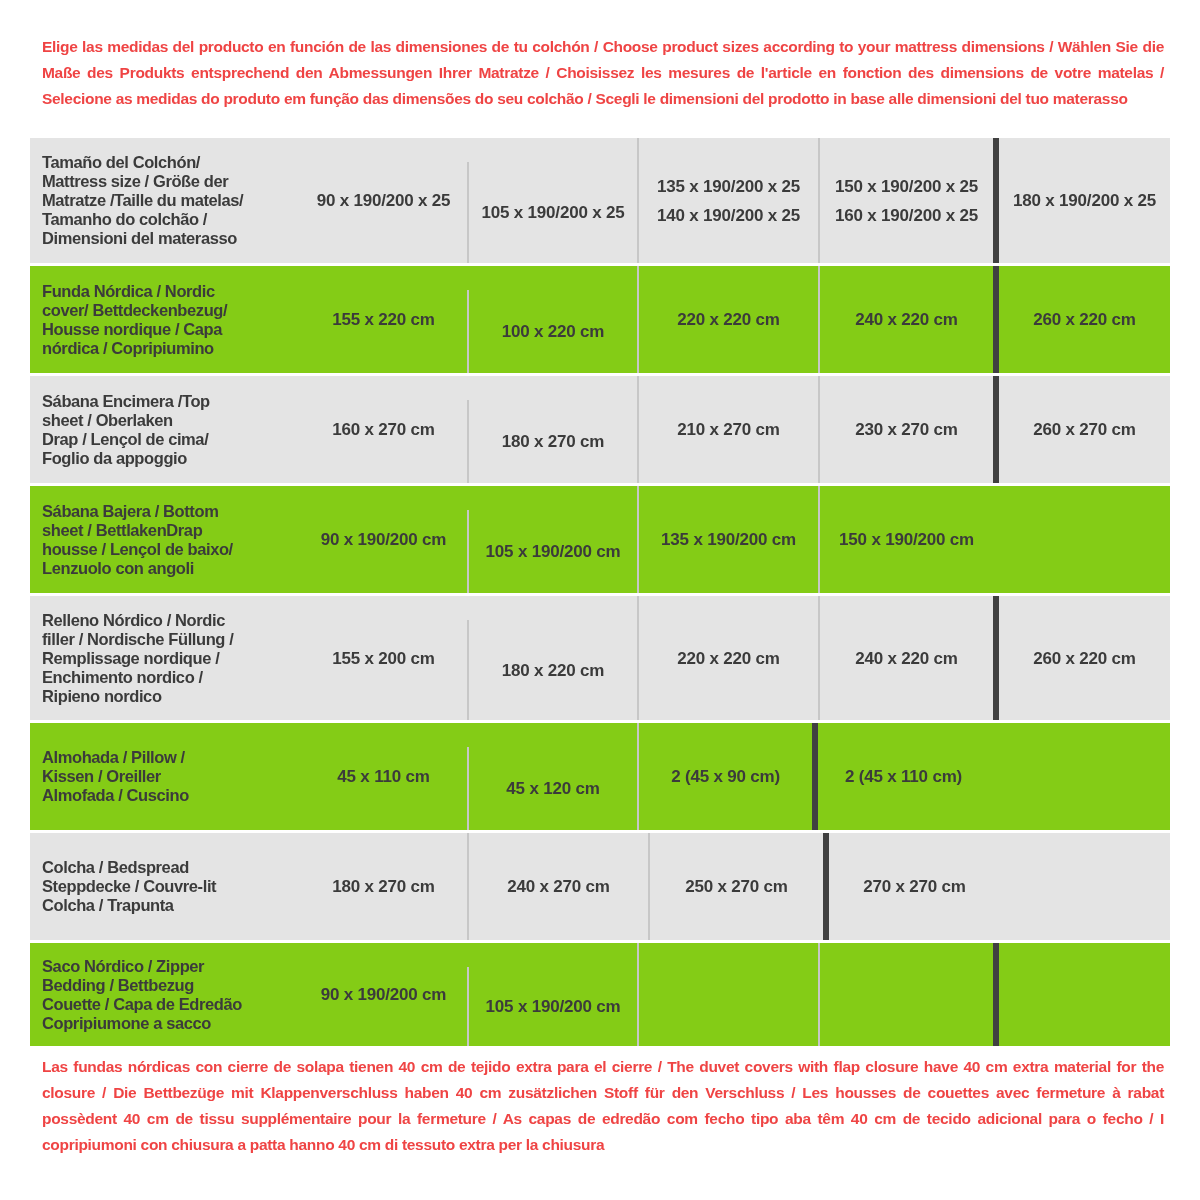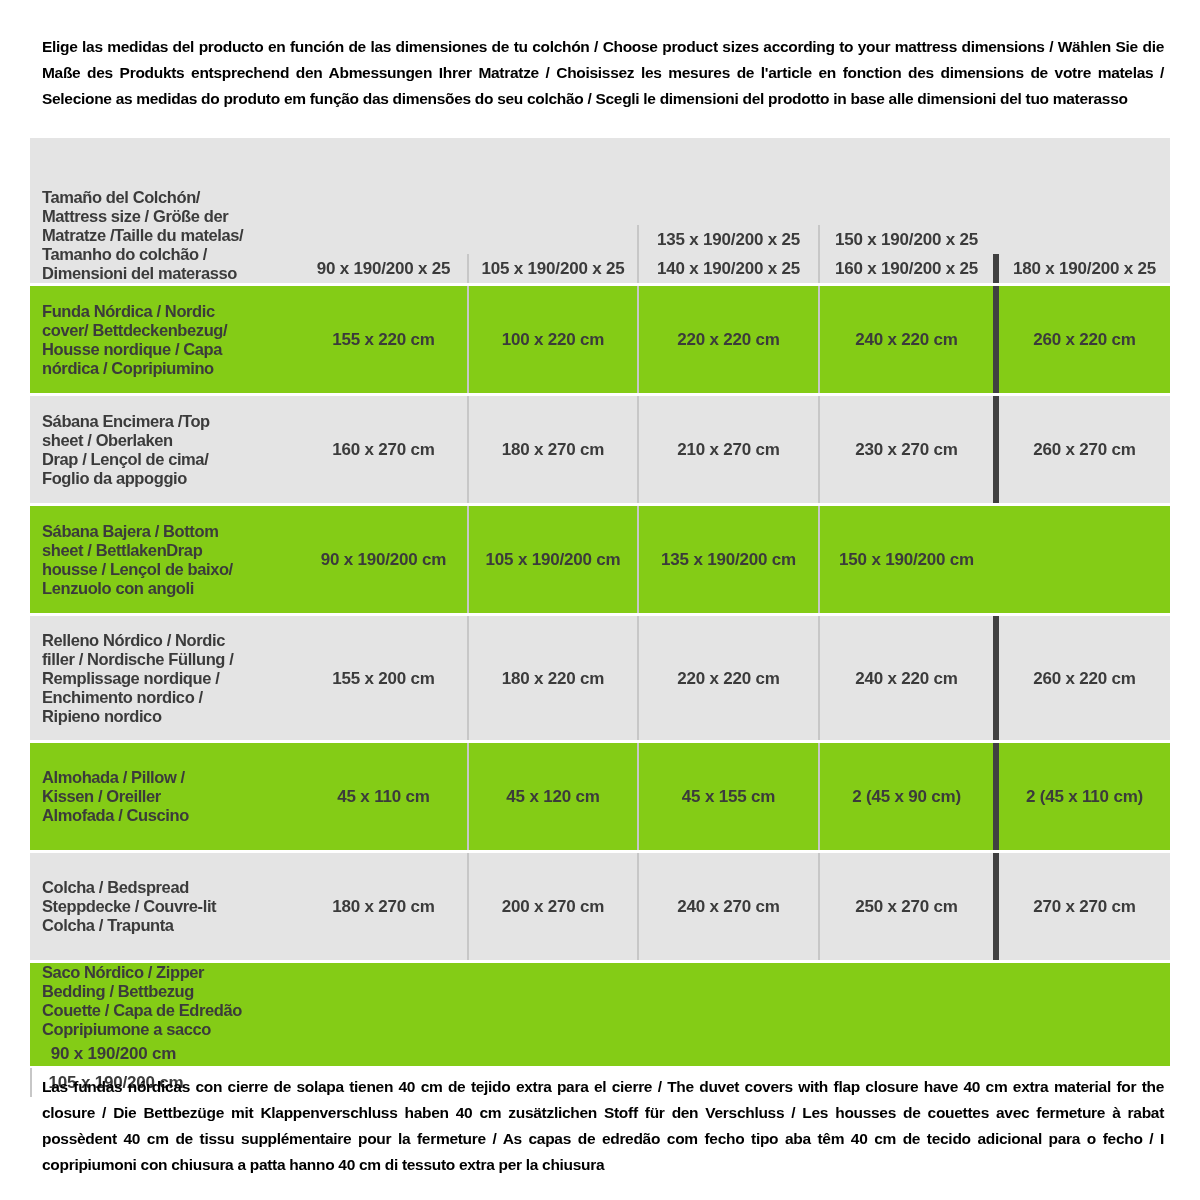--- a/index.html
+++ b/index.html
@@ -3,45 +3,45 @@
 <meta charset="utf-8">
 <style>
   html,body{margin:0;padding:0;}
   body{
     width:1200px;height:1200px;background:#ffffff;
     font-family:"Liberation Sans",sans-serif;color:#3b3b3b;
     overflow:hidden;
   }
   .para{
     font-weight:700;font-size:15.5px;line-height:26px;
-    letter-spacing:-0.3px;text-align:justify;color:#000000;
+    letter-spacing:-0.3px;text-align:justify;color:#ef4444;
   }
   .intro{margin:34px 36px 0 42px;}
   .footnote{margin:8px 36px 0 42px;}
   .size-table{margin:26px 0 0 30px;width:1140px;}
   .trow{display:flex;margin-bottom:3px;background:#84cc16;}
   .trow.gray{background:#e4e4e4;}
-  .h125{height:145px;align-items:flex-end;}
+  .h125{height:125px;}
   .h124{height:124px;}
   .h107{height:107px;}
-  .h103{height:103px;flex-direction:column;}
+  .h103{height:103px;}
   .cell{
     box-sizing:border-box;display:flex;align-items:center;
     white-space:pre-line;font-weight:700;
   }
   .label{
     width:270px;padding-left:12px;
     font-size:16.5px;line-height:19px;letter-spacing:-0.4px;
   }
   .val{
     justify-content:center;text-align:left;
     font-size:17px;line-height:29px;letter-spacing:-0.2px;
   }
   .c2{width:167px;}
-  .c3{width:170px;border-left:2px solid #c7c7c7;}
+  .c3{width:170px;border-left:2px solid #c7c7c7;margin-top:24px;}
   .c4{width:181px;border-left:2px solid #c7c7c7;}
   .c5{width:175px;border-left:2px solid #c7c7c7;}
   .c6{width:177px;border-left:6px solid #404040;}
 </style>
 </head>
 <body>
 
 <p class="para intro">Elige las medidas del producto en función de las dimensiones de tu colchón / Choose product sizes according to your mattress dimensions / Wählen Sie die Maße des Produkts entsprechend den Abmessungen Ihrer Matratze / Choisissez les mesures de l'article en fonction des dimensions de votre matelas / Selecione as medidas do produto em função das dimensões do seu colchão / Scegli le dimensioni del prodotto in base alle dimensioni del tuo materasso</p>
 
 <div class="size-table">
@@ -108,31 +108,29 @@
     <div class="cell val c5">240 x 220 cm</div>
     <div class="cell val c6">260 x 220 cm</div>
   </div>
 
   <div class="trow h107">
     <div class="cell label">Almohada / Pillow /
 Kissen / Oreiller
 Almofada / Cuscino</div>
     <div class="cell val c2">45 x 110 cm</div>
     <div class="cell val c3">45 x 120 cm</div>
-    <div class="cell val c4">45 x 155 cm</div>
     <div class="cell val c5">2 (45 x 90 cm)</div>
     <div class="cell val c6">2 (45 x 110 cm)</div>
   </div>
 
   <div class="trow gray h107">
     <div class="cell label">Colcha / Bedspread
 Steppdecke / Couvre-lit
 Colcha / Trapunta</div>
     <div class="cell val c2">180 x 270 cm</div>
-    <div class="cell val c3">200 x 270 cm</div>
     <div class="cell val c4">240 x 270 cm</div>
     <div class="cell val c5">250 x 270 cm</div>
     <div class="cell val c6">270 x 270 cm</div>
   </div>
 
   <div class="trow h103">
     <div class="cell label">Saco Nórdico / Zipper
 Bedding / Bettbezug
 Couette / Capa de Edredão
 Copripiumone a sacco</div>

